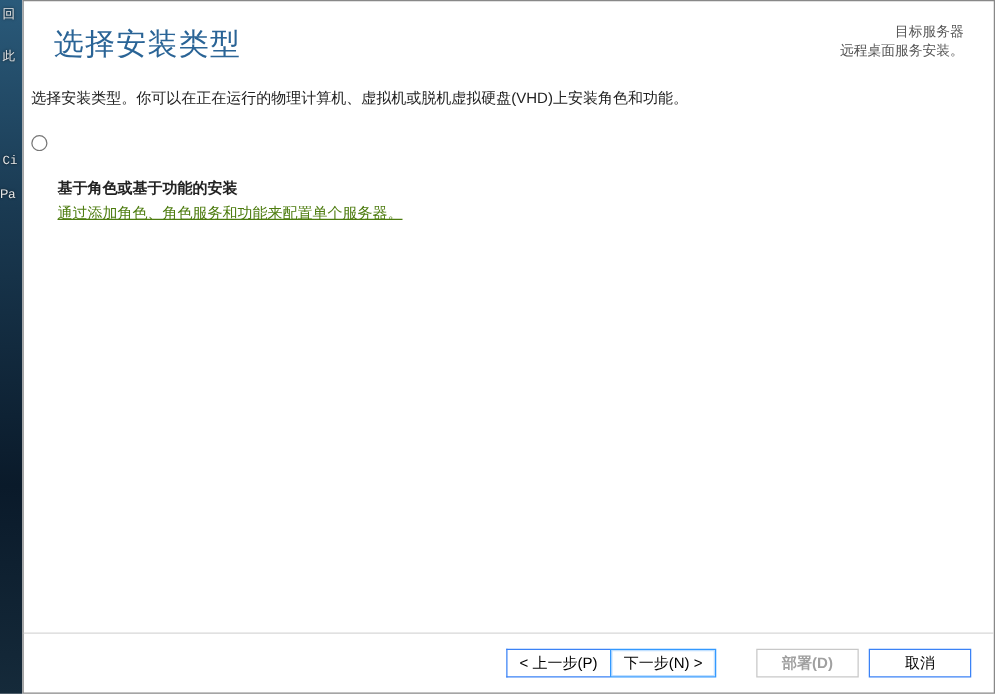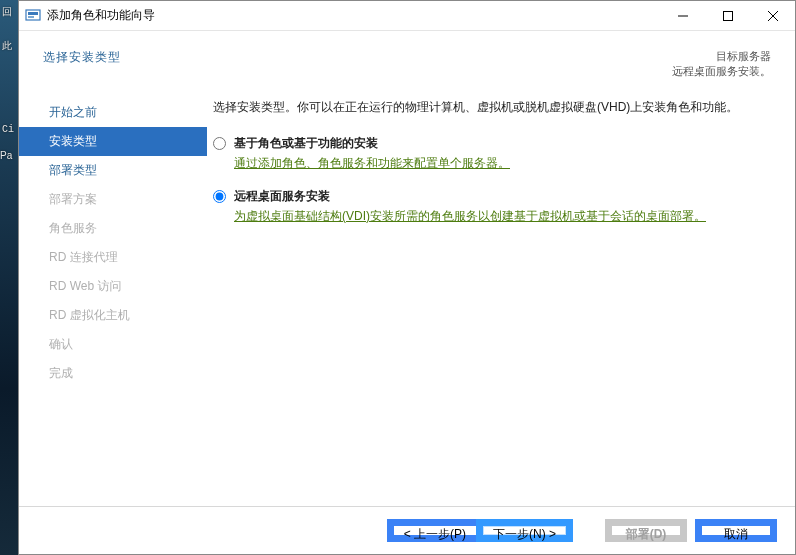--- a/index.html
+++ b/index.html
@@ -15,127 +15,80 @@
     
     .titlebar { height: 30px; background: #fff; display: flex; align-items: center; border-bottom: 1px solid #e5e5e5; }
     .titlebar-icon { width: 16px; height: 16px; margin-left: 6px; display: inline-block; }
     .titlebar-icon svg { width: 16px; height: 16px; }
     .titlebar-title { margin-left: 6px; font-size: 12px; color: #000; }
     .titlebar-controls { margin-left: auto; display: flex; }
     .tb-btn { width: 45px; height: 29px; display: flex; align-items: center; justify-content: center; cursor: pointer; }
     .tb-btn svg { width: 10px; height: 10px; }
     
     .header-area { padding: 18px 24px 14px 24px; display: flex; align-items: flex-start; }
-    .page-heading { font-size: 12px; color: #2a6496; font-weight: 300; letter-spacing: 1px; text-align: center; }
+    .page-heading { font-size: 24px; color: #2a6496; font-weight: 300; letter-spacing: 1px; text-align: center; }
     .dest-info { margin-left: auto; text-align: right; font-size: 11px; color: #555; line-height: 1.4; }
     
     .body-area { display: flex; height: calc(100% - 30px - 70px - 48px); }
     
     .nav { width: 188px; padding-top: 4px; }
     .nav-item { padding: 6px 0 6px 30px; font-size: 12px; color: #2a6496; cursor: pointer; }
     .nav-item.active { background: #2a6fbf; color: #fff; }
     .nav-item.disabled { color: #b0b0b0; cursor: default; }
     
     .content { flex: 1; padding: 4px 28px 0 6px; font-size: 12px; color: #222; }
     .content-intro { line-height: 1.6; margin-bottom: 18px; }
     .option { display: flex; align-items: flex-start; margin-bottom: 16px; }
     .radio { margin-top: 2px; margin-right: 8px; width: 13px; height: 13px; flex-shrink: 0; }
-    .opt-body { flex: 1; }
+    .opt-body { flex: 1; margin-top: 36px; }
     .opt-title { font-weight: bold; margin-bottom: 2px; }
     .opt-desc { color: #4d7c0f; line-height: 1.5; text-decoration: underline; }
     
     .footer { position: absolute; bottom: 0; left: 0; right: 0; height: 48px; border-top: 1px solid #d8d8d8; display: flex; align-items: center; justify-content: flex-end; padding-right: 18px; gap: 8px; }
-    .btn { min-width: 82px; height: 23px; font-size: 12px; background: #fff; border: 7px solid #3b82f6; cursor: pointer; padding: 0 10px; }
+    .btn { min-width: 82px; height: 23px; font-size: 12px; background: #fff; border: 1px solid #3b82f6; cursor: pointer; padding: 0 10px; }
     .btn:disabled { color: #a0a0a0; border-color: #c8c8c8; cursor: default; font-weight: bold; }
     .btn-group { display: flex; gap: 0; }
     .btn-group .btn:first-child { border-right: none; }
     .gap { width: 16px; }
     .btn.default { border-color: #3399ff; box-shadow: inset 0 0 0 1px rgba(51,153,255,0.3); }
   </style>
 </head>
 <body>
 
 <div class="left-edge">
   <span class="edge-txt edge-1">回</span>
   <span class="edge-txt edge-2">此</span>
   <span class="edge-txt edge-3">Ci</span>
   <span class="edge-txt edge-4">Pa</span>
 </div>
 
 <div class="window">
 
-  <div class="titlebar">
-    <span class="titlebar-icon">
-      <svg viewBox="0 0 16 16">
-          <rect x="1" y="2" width="14" height="10" fill="none" stroke="#3a7abd" stroke-width="1.2"></rect>
-          <rect x="3" y="4" width="10" height="3" fill="#3a7abd"></rect>
-          <rect x="3" y="8" width="6" height="2" fill="#7aa8d4"></rect>
-        </svg>
-    </span>
-    <span class="titlebar-title">添加角色和功能向导</span>
-    <div class="titlebar-controls">
-      <div class="tb-btn">
-        <svg viewBox="0 0 10 10">
-            <line x1="0" y1="5" x2="10" y2="5" stroke="#000" stroke-width="1"></line>
-          </svg>
-      </div>
-      <div class="tb-btn">
-        <svg viewBox="0 0 10 10">
-            <rect x="0.5" y="0.5" width="9" height="9" fill="none" stroke="#000" stroke-width="1"></rect>
-          </svg>
-      </div>
-      <div class="tb-btn close">
-        <svg viewBox="0 0 10 10">
-            <line x1="0" y1="0" x2="10" y2="10" stroke="#000" stroke-width="1"></line>
-            <line x1="10" y1="0" x2="0" y2="10" stroke="#000" stroke-width="1"></line>
-          </svg>
-      </div>
-    </div>
-  </div>
 
   <div class="header-area">
     <div class="page-heading">选择安装类型</div>
     <div class="dest-info">
       <div>目标服务器</div>
       <div>远程桌面服务安装。</div>
     </div>
   </div>
 
   <div class="body-area">
-    <div class="nav">
-      <div class="nav-item">开始之前</div>
-      <div class="nav-item active">安装类型</div>
-      <div class="nav-item">部署类型</div>
-      <div class="nav-item disabled">部署方案</div>
-      <div class="nav-item disabled">角色服务</div>
-      <div class="nav-item disabled">RD 连接代理</div>
-      <div class="nav-item disabled">RD Web 访问</div>
-      <div class="nav-item disabled">RD 虚拟化主机</div>
-      <div class="nav-item disabled">确认</div>
-      <div class="nav-item disabled">完成</div>
-    </div>
 
     <div class="content">
       <div class="content-intro">选择安装类型。你可以在正在运行的物理计算机、虚拟机或脱机虚拟硬盘(VHD)上安装角色和功能。</div>
 
       <div class="option">
         <input type="radio" name="installtype" class="radio" style="">
         <div class="opt-body">
           <div class="opt-title">基于角色或基于功能的安装</div>
           <div class="opt-desc">通过添加角色、角色服务和功能来配置单个服务器。</div>
         </div>
       </div>
 
-      <div class="option">
-        <input type="radio" name="installtype" class="radio" checked="" style="">
-        <div class="opt-body">
-          <div class="opt-title">远程桌面服务安装</div>
-          <div class="opt-desc">为虚拟桌面基础结构(VDI)安装所需的角色服务以创建基于虚拟机或基于会话的桌面部署。</div>
-        </div>
-      </div>
     </div>
   </div>
 
   <div class="footer">
     <div class="btn-group">
       <button class="btn">&lt; 上一步(P)</button>
       <button class="btn default">下一步(N) &gt;</button>
     </div>
     <div class="gap"></div>
     <button class="btn" disabled="">部署(D)</button>

